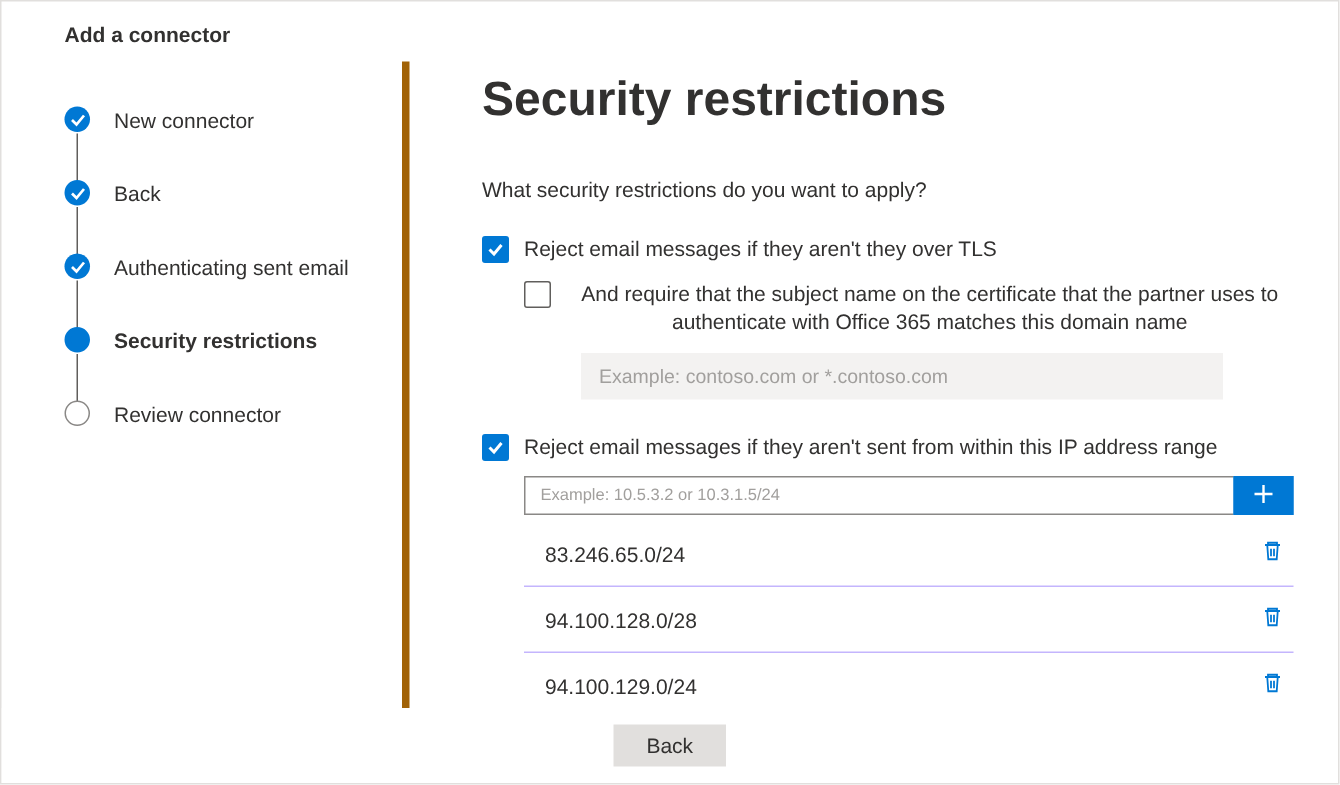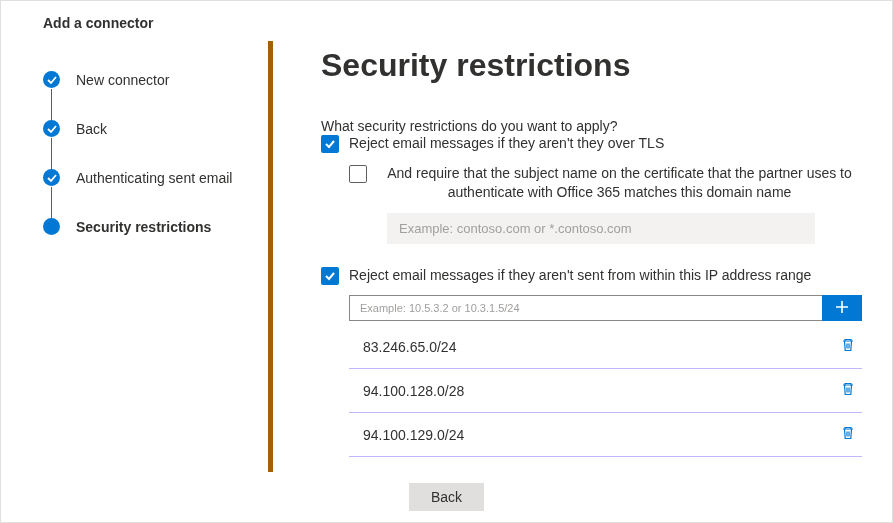--- a/index.html
+++ b/index.html
@@ -67,21 +67,21 @@
     .main {
       flex: 1;
       padding: 0 30px 0 48px;
       overflow-y: auto;
     }
     .page-title {
       font-size: 32px;
       font-weight: 700;
       margin: 6px 0 34px;
     }
-    .intro { font-size: 14px; }
+    .intro { font-size: 14px; margin-bottom: 22px; }
     .check-row {
       display: flex;
       align-items: flex-start;
       margin-bottom: 10px;
     }
     .checkbox {
       width: 18px;
       height: 18px;
       border-radius: 2px;
       flex-shrink: 0;
@@ -200,20 +200,25 @@
       </div>
       <div class="step-label">Authenticating sent email</div>
     </div>
 
     <div class="step">
       <div class="step-line"></div>
       <div class="step-icon current"></div>
       <div class="step-label current">Security restrictions</div>
     </div>
 
+    <div class="step">
+
+      <div class="step-icon pending"></div>
+      <div class="step-label">Review connector</div>
+    </div>
 
   </div>
 
   <div class="main">
     <h1 class="page-title">Security restrictions</h1>
     <p class="intro">What security restrictions do you want to apply?</p>
 
     <div class="check-row">
       <div class="checkbox checked">
         <svg width="12" height="12" viewBox="0 0 12 12">

